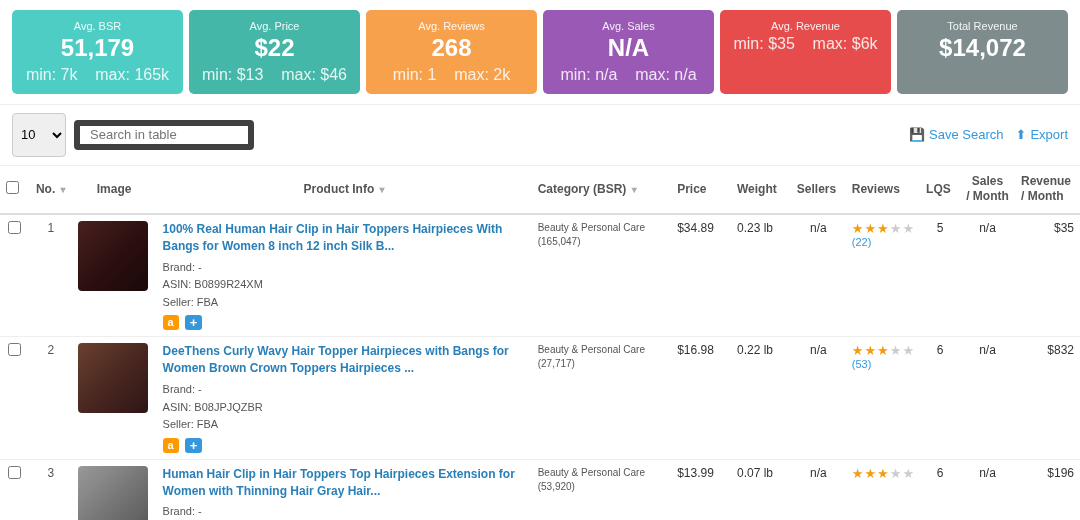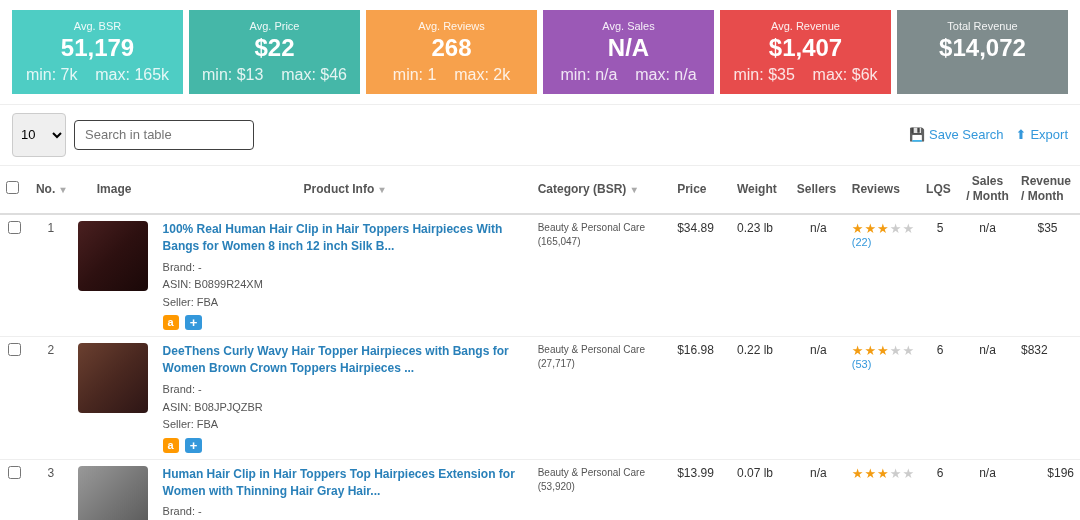--- a/index.html
+++ b/index.html
@@ -7,21 +7,21 @@
 
     
     .stats-row {
       display: flex;
       gap: 6px;
       padding: 10px 12px;
       background: #fff;
     }
     .stat-card {
       flex: 1;
-      border-radius: 0;
+      border-radius: 5px;
       padding: 10px 12px;
       color: #fff;
       text-align: center;
       min-width: 0;
     }
     .stat-card.bsr { background: #4ecdc4; }
     .stat-card.price { background: #45b7a8; }
     .stat-card.reviews { background: #f7a14c; }
     .stat-card.sales { background: #9b59b6; }
     .stat-card.revenue { background: #e74c4c; }
@@ -56,21 +56,21 @@
     .per-page-select {
       width: 54px;
       height: 44px;
       border: 1px solid #ccc;
       border-radius: 4px;
       padding: 12px 4px;
       font-size: 13px;
     }
     .search-input {
       height: 30px;
-      border: 1px solid #404040;
+      border: 6px solid #404040;
       border-radius: 4px;
       padding: 0 10px;
       font-size: 13px;
       width: 180px;
     }
     .toolbar-right {
       margin-left: auto;
       display: flex;
       gap: 12px;
       align-items: center;
@@ -252,21 +252,20 @@
     <div class="stat-label">Avg. Sales</div>
     <div class="stat-value">N/A</div>
     <div class="stat-minmax">
       <span>min: n/a</span>
       &nbsp;&nbsp;
       <span>max: n/a</span>
     </div>
   </div>
   <div class="stat-card revenue">
     <div class="stat-label">Avg. Revenue</div>
-    <div class="stat-value">$1,407</div>
     <div class="stat-minmax">
       <span>min: $35</span>
       &nbsp;&nbsp;
       <span>max: $6k</span>
     </div>
   </div>
   <div class="stat-card total">
     <div class="stat-label">Total Revenue</div>
     <div class="stat-value">$14,072</div>
   </div>
@@ -368,21 +367,21 @@
               <span>★</span>
               <span>★</span>
               <span>★</span>
               <span class="star-empty">★</span>
               <span class="star-empty">★</span>
             </div>
       <div class="review-count">(22)</div>
     </td>
     <td class="center">5</td>
     <td class="center">n/a</td>
-    <td style="text-align:center">$35</td>
+    <td style="text-align:right">$35</td>
   </tr>
         <tr>
     <td class="checkbox-cell">
       <input type="checkbox" style="">
     </td>
     <td class="row-no">2</td>
     <td>
       <div class="hair-img" style="background: linear-gradient(135deg, #6b4030 0%, #4a2820 50%, #2d1515 100%);"></div>
     </td>
     <td>
@@ -408,21 +407,21 @@
               <span>★</span>
               <span>★</span>
               <span>★</span>
               <span class="star-empty">★</span>
               <span class="star-empty">★</span>
             </div>
       <div class="review-count">(53)</div>
     </td>
     <td class="center">6</td>
     <td class="center">n/a</td>
-    <td style="text-align:left">$832</td>
+    <td style="text-align:right">$832</td>
   </tr>
         <tr>
     <td class="checkbox-cell">
       <input type="checkbox" style="">
     </td>
     <td class="row-no">3</td>
     <td>
       <div class="hair-img" style="background: linear-gradient(135deg, #999 0%, #777 50%, #555 100%);"></div>
     </td>
     <td>

